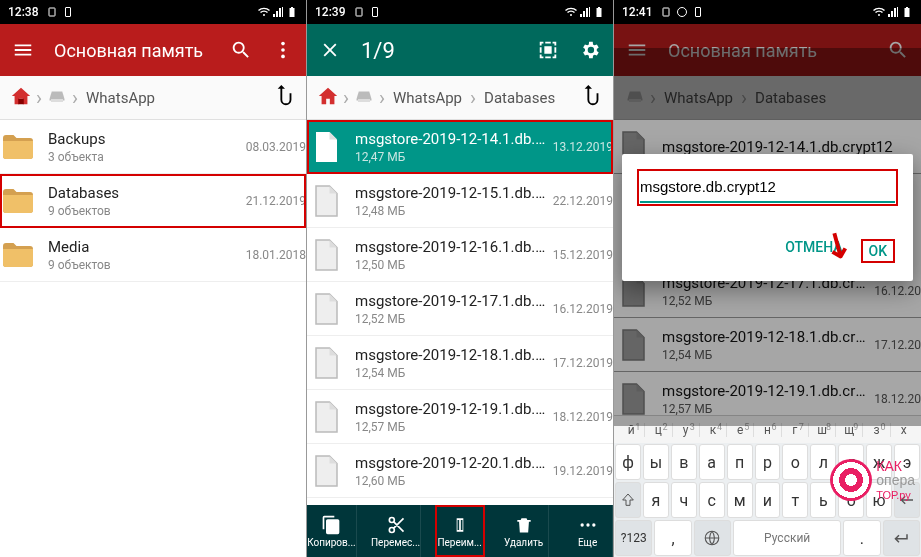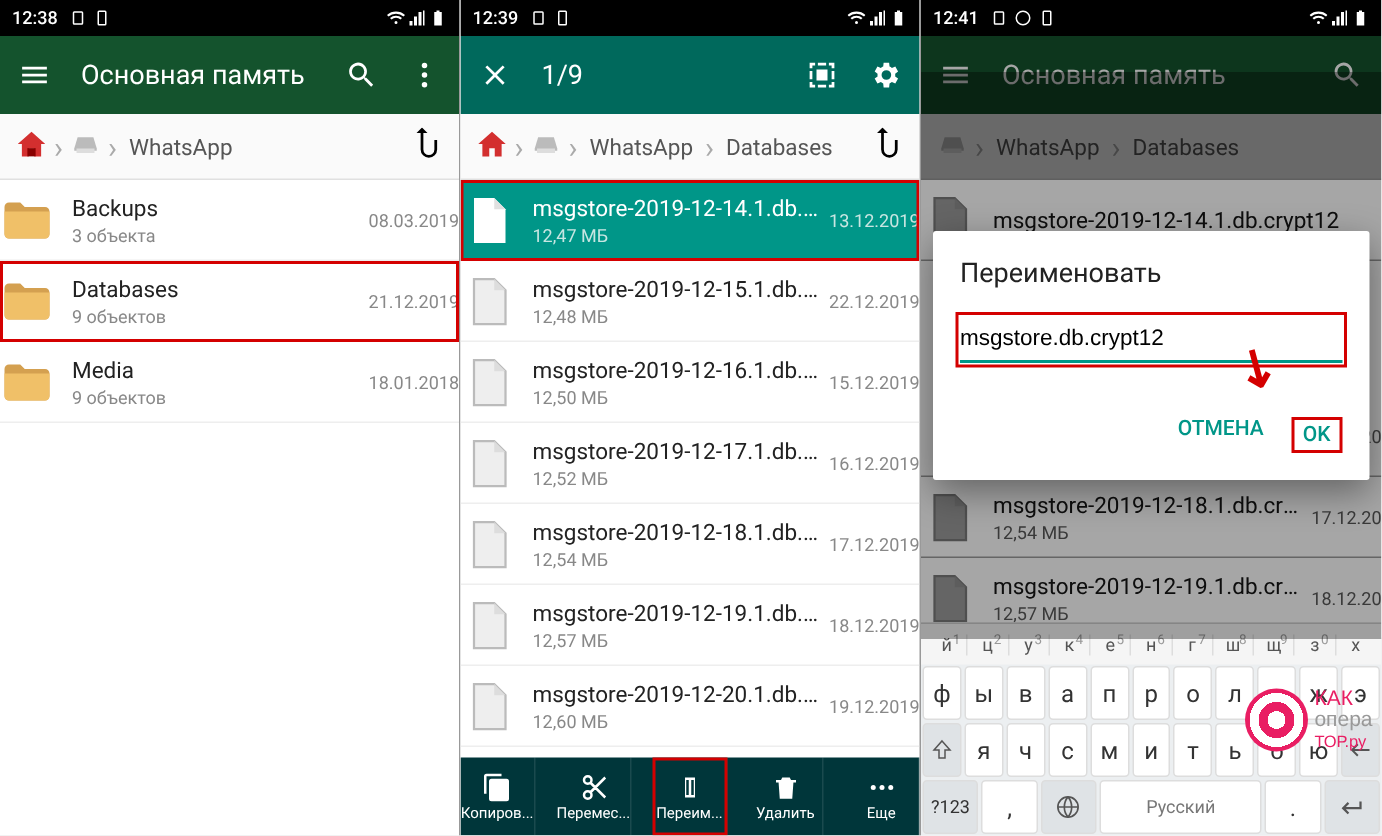--- a/index.html
+++ b/index.html
@@ -34,35 +34,35 @@
     font-weight: 500;
   }
   .statusbar .time { margin-right: 8px; }
   .statusbar .icons-left { display: flex; gap: 4px; }
   .statusbar .icons-right { margin-left: auto; display: flex; gap: 2px; align-items: center; }
   .sb-icon { width: 12px; height: 12px; display: inline-flex; align-items: center; justify-content: center; }
   .sb-icon svg { width: 100%; height: 100%; fill: #fff; }
 
   
   .appbar {
-    background: #14532d;
+    background: #b91c1c;
     color: #fff;
     height: 52px;
     display: flex;
     align-items: center;
     padding: 0 12px;
     gap: 20px;
   }
   .appbar .title { font-size: 18px; flex: 1; }
   .appbar .icon { width: 22px; height: 22px; display:flex; align-items:center; justify-content:center; }
   .appbar .icon svg { fill: #fff; width: 100%; height: 100%; }
 
   
   .appbar.teal { background: #00695c; }
-  .appbar.teal .count { font-size: 18px; flex: 1; }
+  .appbar.teal .count { font-size: 22px; flex: 1; }
 
   
   .breadcrumb {
     height: 44px;
     display: flex;
     align-items: center;
     padding: 0 10px;
     border-bottom: 1px solid #e0e0e0;
     background: #fafafa;
     gap: 4px;
@@ -739,21 +739,20 @@
             <div class="name">msgstore-2019-12-19.1.db.crypt12</div>
             <div class="meta">12,57 МБ</div>
           </div>
         <div class="date">18.12.20</div>
       </div>
     </div>
 
     <div class="overlay-dim"></div>
 
     <div class="dialog">
-      <div class="dtitle">Переименовать</div>
       <input type="text" value="msgstore.db.crypt12" style="">
       <div class="buttons">
         <span class="btn-cancel">ОТМЕНА</span>
         <span class="btn-ok">OK</span>
       </div>
     </div>
     <div class="arrow-ann">↘</div>
   </div>
 
   <div class="keyboard">

